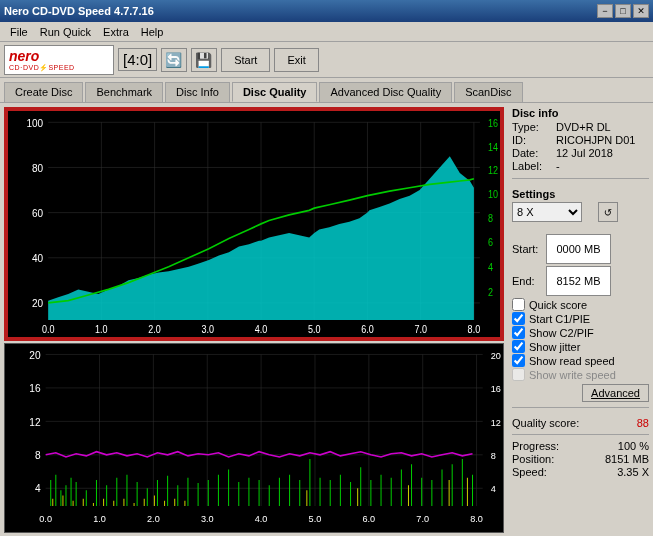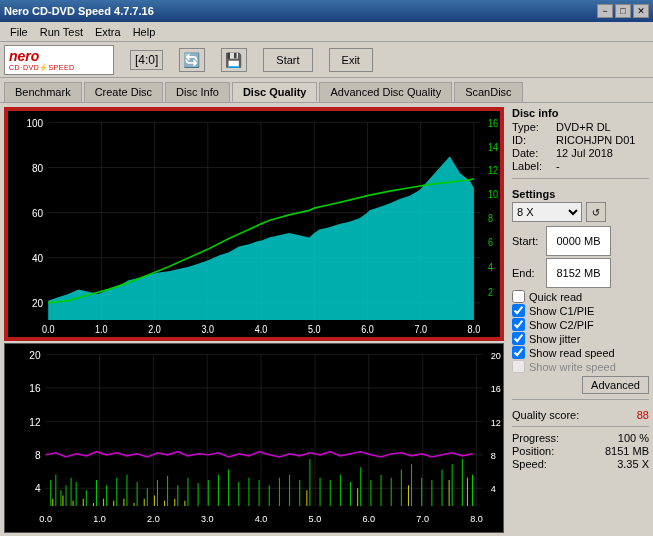--- a/index.html
+++ b/index.html
@@ -9,44 +9,44 @@
     .titlebar { background: linear-gradient(to bottom, #3a6ea5, #1a3f7a); height: 22px; display: flex; align-items: center; justify-content: space-between; padding: 0 4px; }
     .titlebar-title { color: white; font-size: 11px; font-weight: bold; }
     .titlebar-controls { display: flex; gap: 2px; }
     .titlebar-btn { width: 16px; height: 14px; background: #c0c0c0; border: 1px solid #888; font-size: 9px; display: flex; align-items: center; justify-content: center; cursor: pointer; color: black; }
 
     
     .menubar { background: #d4d0c8; height: 20px; display: flex; align-items: center; padding: 0 4px; border-bottom: 1px solid #a0a0a0; }
     .menubar-item { padding: 2px 6px; font-size: 11px; cursor: pointer; }
 
     
-    .toolbar { background: #d4d0c8; height: 36px; display: flex; align-items: center; padding: 2px 4px; gap: 16px; border-bottom: 1px solid #a0a0a0; }
+    .toolbar { background: #d4d0c8; height: 36px; display: flex; align-items: center; padding: 2px 4px; gap: 4px; border-bottom: 1px solid #a0a0a0; }
     .logo-box { background: white; border: 1px solid #888; width: 110px; height: 30px; display: flex; align-items: center; padding: 2px 4px; }
-    .drive-label { font-size: 12px; background: #d4d0c8; border: 1px solid #888; padding: 2px 4px; }
+    .drive-label { font-size: 15px; background: #d4d0c8; border: 1px solid #888; padding: 2px 4px; }
     .drive-select { height: 22px; font-size: 11px; border: 1px solid #888; background: white; padding: 0 4px; width: 200px; }
     .toolbar-icon-btn { width: 26px; height: 24px; background: #d4d0c8; border: 1px solid #888; display: flex; align-items: center; justify-content: center; cursor: pointer; font-size: 14px; }
     .start-btn { background: #d4d0c8; border: 1px solid #888; height: 24px; padding: 0 12px; cursor: pointer; font-size: 11px; }
     .exit-btn { background: #d4d0c8; border: 1px solid #888; height: 24px; padding: 0 12px; cursor: pointer; font-size: 11px; }
 
     
     .tabs { display: flex; background: #d4d0c8; padding: 4px 4px 0 4px; gap: 2px; border-bottom: 1px solid #a0a0a0; }
     .tab { padding: 3px 10px; font-size: 11px; background: #c0bdb5; border: 1px solid #a0a0a0; border-bottom: none; cursor: pointer; }
     .tab.active { background: #d4d0c8; border-bottom: 1px solid #d4d0c8; z-index: 1; font-weight: bold; }
 
     
     .main { display: flex; height: 434px; background: #d4d0c8; }
 
     
     .right-panel { width: 145px; padding: 4px; display: flex; flex-direction: column; gap: 3px; }
     .panel-title { font-weight: bold; font-size: 11px; margin-bottom: 2px; }
     .info-row { display: flex; gap: 4px; font-size: 11px; margin-bottom: 1px; }
     .info-label { color: #000; min-width: 40px; }
     .info-value { color: #000; }
     .settings-title { font-weight: bold; font-size: 11px; margin: 4px 0 2px 0; }
-    .speed-row { display: flex; align-items: center; gap: 4px; margin-bottom: 4px; }
+    .speed-row { display: flex; align-items: center; gap: 16px; margin-bottom: 12px; }
     .speed-select { width: 70px; height: 20px; font-size: 11px; border: 1px solid #888; }
     .speed-icon-btn { width: 20px; height: 20px; background: #d4d0c8; border: 1px solid #888; display: flex; align-items: center; justify-content: center; font-size: 10px; cursor: pointer; }
     .mb-row { display: flex; align-items: center; gap: 4px; margin-bottom: 2px; }
     .mb-label { font-size: 11px; min-width: 30px; }
     .mb-input { width: 65px; height: 30px; font-size: 11px; border: 1px solid #888; background: white; text-align: center; }
     .checkbox-row { display: flex; align-items: center; gap: 4px; margin-bottom: 1px; font-size: 11px; }
     .checkbox-row input { margin: 0; }
     .advanced-btn { background: #d4d0c8; border: 1px solid #888; padding: 2px 8px; cursor: pointer; font-size: 11px; align-self: flex-end; margin-top: 2px; }
     .quality-row { display: flex; justify-content: space-between; font-size: 11px; margin-top: 4px; }
     .quality-score { color: #cc0000; font-weight: normal; }
@@ -61,42 +61,42 @@
   <span class="titlebar-title">Nero CD-DVD Speed 4.7.7.16</span>
   <div class="titlebar-controls">
     <div class="titlebar-btn">−</div>
     <div class="titlebar-btn">□</div>
     <div class="titlebar-btn">✕</div>
   </div>
 </div>
 
 <div class="menubar">
   <span class="menubar-item">File</span>
-  <span class="menubar-item">Run Test</span>
+  <span class="menubar-item">Run Quick</span>
   <span class="menubar-item">Extra</span>
   <span class="menubar-item">Help</span>
 </div>
 
 <div class="toolbar">
   <div class="logo-box">
     <div>
       <div style="font-size:14px;font-weight:bold;color:#cc0000;font-style:italic;">nero</div>
       <div style="font-size:7px;color:#cc0000;letter-spacing:0.5px;">CD·DVD⚡SPEED</div>
     </div>
   </div>
   <span class="drive-label">[4:0]</span>
   <div class="toolbar-icon-btn">🔄</div>
   <div class="toolbar-icon-btn">💾</div>
   <button class="start-btn">Start</button>
   <button class="exit-btn">Exit</button>
 </div>
 
 <div class="tabs">
+  <div class="tab">Create Disc</div>
   <div class="tab">Benchmark</div>
-  <div class="tab">Create Disc</div>
   <div class="tab">Disc Info</div>
   <div class="tab active">Disc Quality</div>
   <div class="tab">Advanced Disc Quality</div>
   <div class="tab">ScanDisc</div>
 </div>
 
 <div class="main">
 
   <div style="flex:1; margin:4px; display:flex; flex-direction:column; gap:2px;">
 
@@ -299,43 +299,43 @@
       <div class="mb-row">
         <span class="mb-label">Start:</span>
         <input class="mb-input" type="text" value="0000 MB" style="">
       </div>
       <div class="mb-row">
         <span class="mb-label">End:</span>
         <input class="mb-input" type="text" value="8152 MB" style="">
       </div>
       <div class="checkbox-row">
         <input type="checkbox" style="">
-        <span>Quick read</span>
+        <span>Quick score</span>
       </div>
       <div class="checkbox-row">
         <input type="checkbox" checked="" style="">
-        <span>Show C1/PIE</span>
+        <span>Start C1/PIE</span>
       </div>
       <div class="checkbox-row">
         <input type="checkbox" checked="" style="">
         <span>Show C2/PIF</span>
       </div>
       <div class="checkbox-row">
         <input type="checkbox" checked="" style="">
         <span>Show jitter</span>
       </div>
       <div class="checkbox-row">
         <input type="checkbox" checked="" style="">
         <span>Show read speed</span>
       </div>
       <div class="checkbox-row">
         <input type="checkbox" disabled="" style="">
         <span style="color:#888;">Show write speed</span>
       </div>
-      <div style="display:flex; justify-content:flex-end; margin-top:0;">
+      <div style="display:flex; justify-content:flex-end; margin-top:0;text-decoration:underline;">
         <button class="advanced-btn">Advanced</button>
       </div>
     </div>
 
     <div class="separator"></div>
 
     <div class="quality-row">
       <span>Quality score:</span>
       <span class="quality-score">88</span>
     </div>

